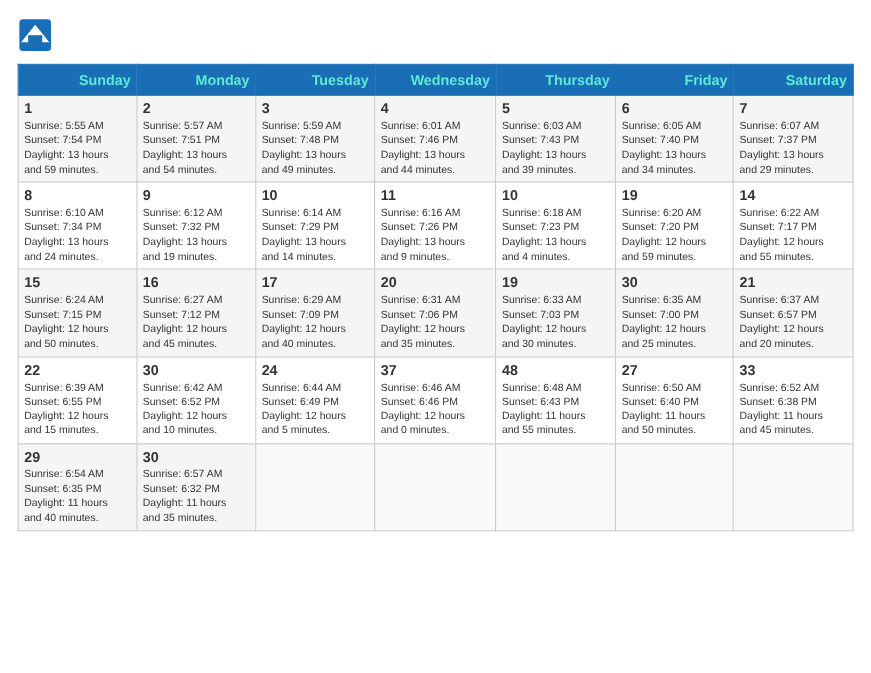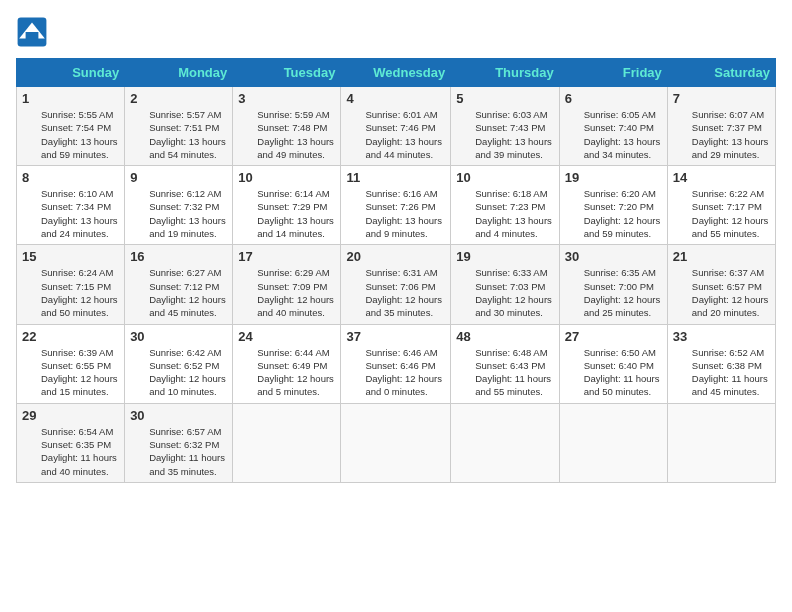--- a/index.html
+++ b/index.html
@@ -71,21 +71,20 @@
       font-size: 13px;
       font-weight: bold;
       color: #333;
       display: block;
       margin-bottom: 2px;
     }
     .day-info {
       font-size: 9.5px;
       color: #333;
       line-height: 1.4;
-      margin-left: 19px;
     }
     td.empty {
       background: #f9f9f9 !important;
     }
   </style>
 </head>
 <body>
 
 <div class="header">
   <div class="logo">

